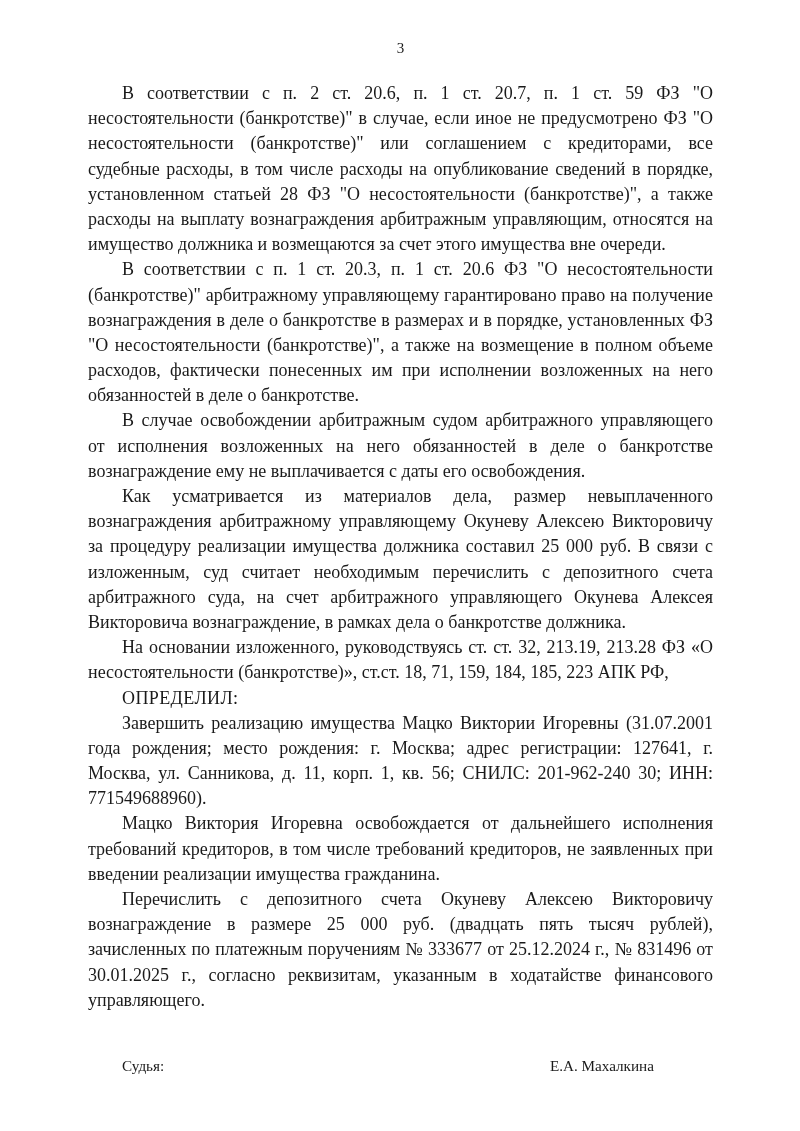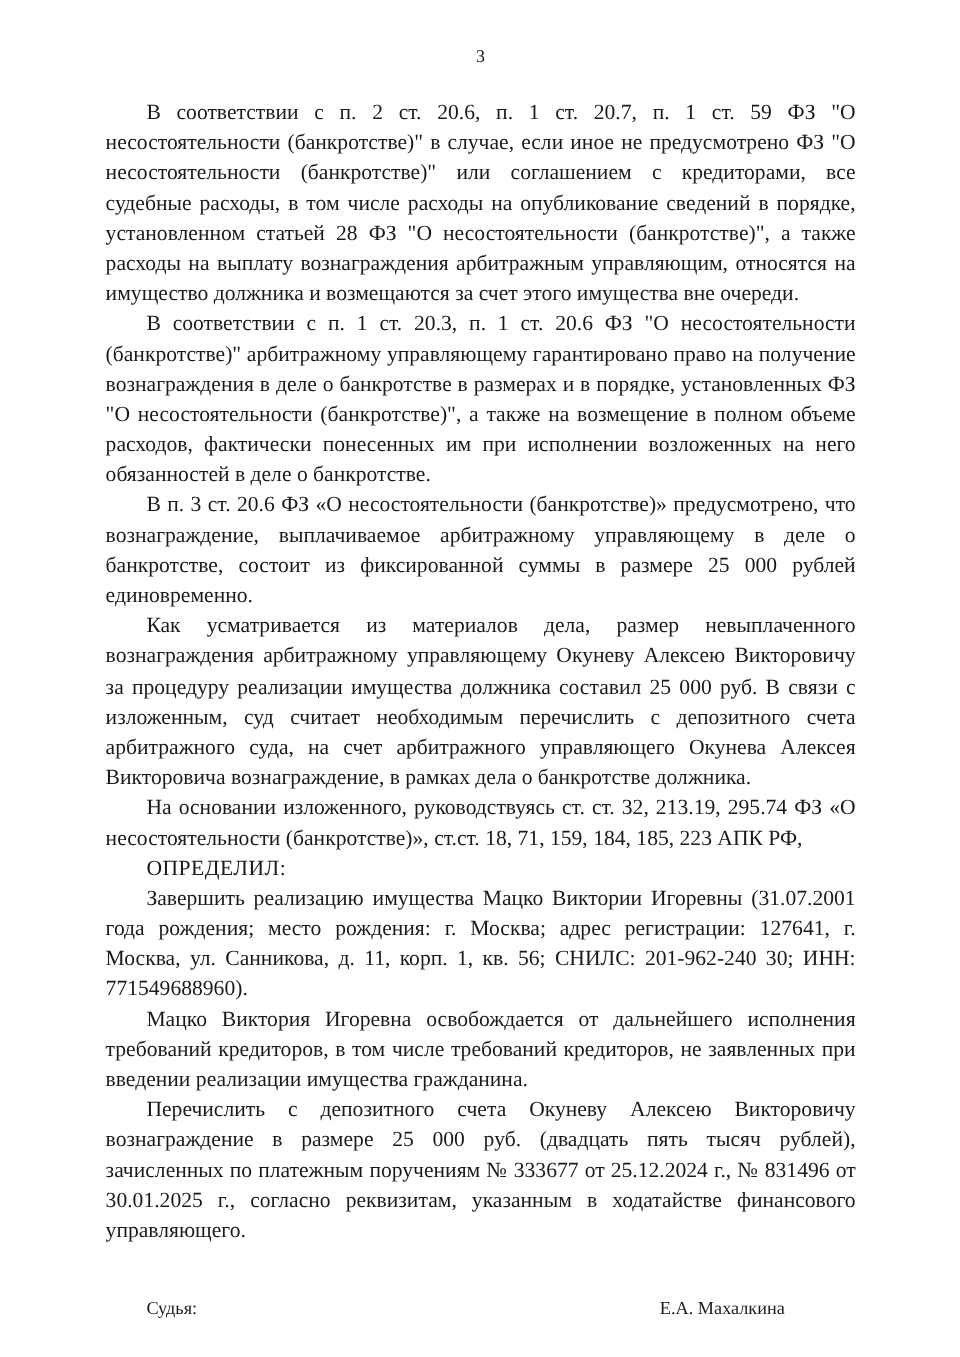--- a/index.html
+++ b/index.html
@@ -72,23 +72,23 @@
 </head>
 <body>
 
 <div class="page">
   <div class="content">
 
     <div class="page-number">3</div>
 
     <p class="para">В соответствии с  п. 2 ст. 20.6, п. 1 ст. 20.7, п. 1 ст. 59 ФЗ "О несостоятельности (банкротстве)" в случае, если иное не предусмотрено ФЗ "О несостоятельности (банкротстве)" или соглашением с кредиторами, все судебные расходы, в том числе расходы на опубликование сведений в порядке, установленном статьей 28 ФЗ "О несостоятельности (банкротстве)", а также расходы на выплату вознаграждения арбитражным управляющим, относятся на имущество должника и возмещаются за счет этого имущества вне очереди.</p>
     <p class="para">В соответствии с п. 1 ст. 20.3, п. 1 ст. 20.6 ФЗ "О несостоятельности (банкротстве)" арбитражному управляющему гарантировано право на получение вознаграждения в деле о банкротстве в размерах и в порядке, установленных ФЗ "О несостоятельности (банкротстве)", а также на возмещение в полном объеме расходов, фактически понесенных им при исполнении возложенных на него обязанностей в деле о банкротстве.</p>
-    <p class="para">В п. 3 ст. 20.6 ФЗ «О несостоятельности (банкротстве)»  предусмотрено, что вознаграждение, выплачиваемое арбитражному управляющему в деле о банкротстве, состоит из фиксированной суммы в размере 25 000 рублей единовременно.</p>
+    <p class="para">В случае  освобождении арбитражным судом  арбитражного управляющего от исполнения возложенных на него обязанностей в деле о банкротстве  вознаграждение ему не выплачивается с даты его освобождения.</p>
     <p class="para">Как усматривается из материалов дела, размер невыплаченного вознаграждения арбитражному управляющему Окуневу Алексею Викторовичу за процедуру реализации имущества должника составил 25 000 руб. В связи с изложенным, суд считает необходимым перечислить с депозитного счета арбитражного суда, на счет арбитражного управляющего Окунева Алексея Викторовича вознаграждение, в рамках дела о банкротстве должника.</p>
-    <p class="para">На основании изложенного, руководствуясь ст. ст. 32, 213.19, 295.74 ФЗ «О несостоятельности (банкротстве)», ст.ст. 18, 71, 159, 184, 185, 223 АПК РФ,</p>
+    <p class="para">На основании изложенного, руководствуясь ст. ст. 32, 213.19, 213.28 ФЗ «О несостоятельности (банкротстве)», ст.ст. 18, 71, 159, 184, 185, 223 АПК РФ,</p>
 
     <p class="para center">ОПРЕДЕЛИЛ:</p>
 
     <p class="para">Завершить реализацию имущества Мацко Виктории Игоревны (31.07.2001 года рождения; место рождения: г. Москва; адрес регистрации: 127641, г. Москва, ул. Санникова, д. 11, корп. 1, кв. 56; СНИЛС: 201-962-240 30; ИНН: 771549688960).</p>
     <p class="para">Мацко Виктория Игоревна освобождается от дальнейшего исполнения требований кредиторов, в том числе требований кредиторов, не заявленных при введении реализации имущества гражданина.</p>
     <p class="para">Перечислить с депозитного счета Окуневу Алексею Викторовичу вознаграждение в размере 25 000 руб. (двадцать пять тысяч рублей), зачисленных по платежным поручениям № 333677 от 25.12.2024 г., № 831496 от 30.01.2025 г., согласно реквизитам, указанным в ходатайстве финансового управляющего.</p>
 
     <div class="signature">
       <span class="label">Судья:</span>
       <span class="name">Е.А. Махалкина</span>

